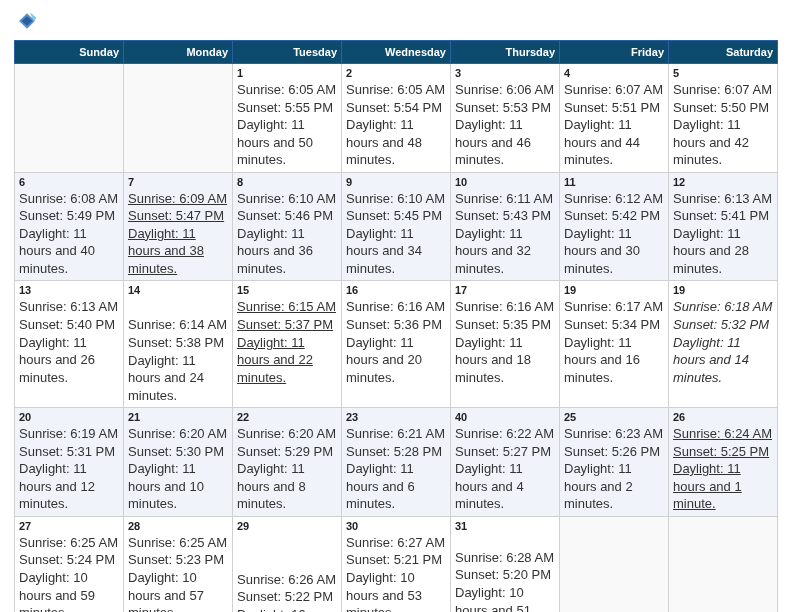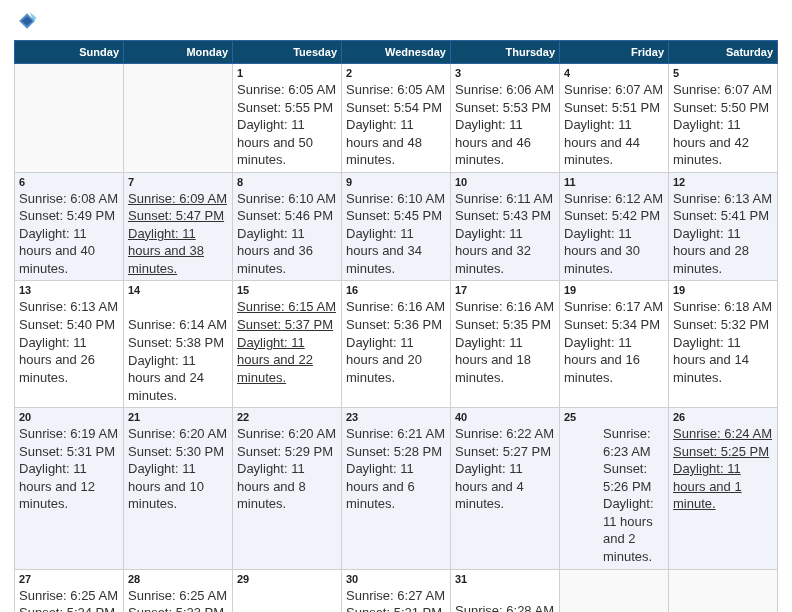--- a/index.html
+++ b/index.html
@@ -244,21 +244,21 @@
 Daylight: 11 hours and 18 minutes.</div>
           </td>
           <td>
             <div class="day-number">19</div>
             <div class="day-info" style="white-space: pre-line;">Sunrise: 6:17 AM
 Sunset: 5:34 PM
 Daylight: 11 hours and 16 minutes.</div>
           </td>
           <td>
             <div class="day-number">19</div>
-            <div class="day-info" style="white-space: pre-line;">Sunrise: 6:18 AM
+            <div class="day-info" style="white-space: pre-line; font-style: italic;">Sunrise: 6:18 AM
 Sunset: 5:32 PM
 Daylight: 11 hours and 14 minutes.</div>
           </td>
         </tr>
         <tr class="alt-row">
           <td>
             <div class="day-number">20</div>
             <div class="day-info" style="white-space: pre-line;">Sunrise: 6:19 AM
 Sunset: 5:31 PM
 Daylight: 11 hours and 12 minutes.</div>
@@ -282,21 +282,21 @@
 Daylight: 11 hours and 6 minutes.</div>
           </td>
           <td>
             <div class="day-number">40</div>
             <div class="day-info" style="white-space: pre-line;">Sunrise: 6:22 AM
 Sunset: 5:27 PM
 Daylight: 11 hours and 4 minutes.</div>
           </td>
           <td>
             <div class="day-number">25</div>
-            <div class="day-info" style="white-space: pre-line; margin-left: 39px;">Sunrise: 6:23 AM
+            <div class="day-info" style="white-space: pre-line;">Sunrise: 6:23 AM
 Sunset: 5:26 PM
 Daylight: 11 hours and 2 minutes.</div>
           </td>
           <td>
             <div class="day-number">26</div>
             <div class="day-info" style="white-space: pre-line; text-decoration: underline;">Sunrise: 6:24 AM
 Sunset: 5:25 PM
 Daylight: 11 hours and 1 minute.</div>
           </td>
         </tr>

